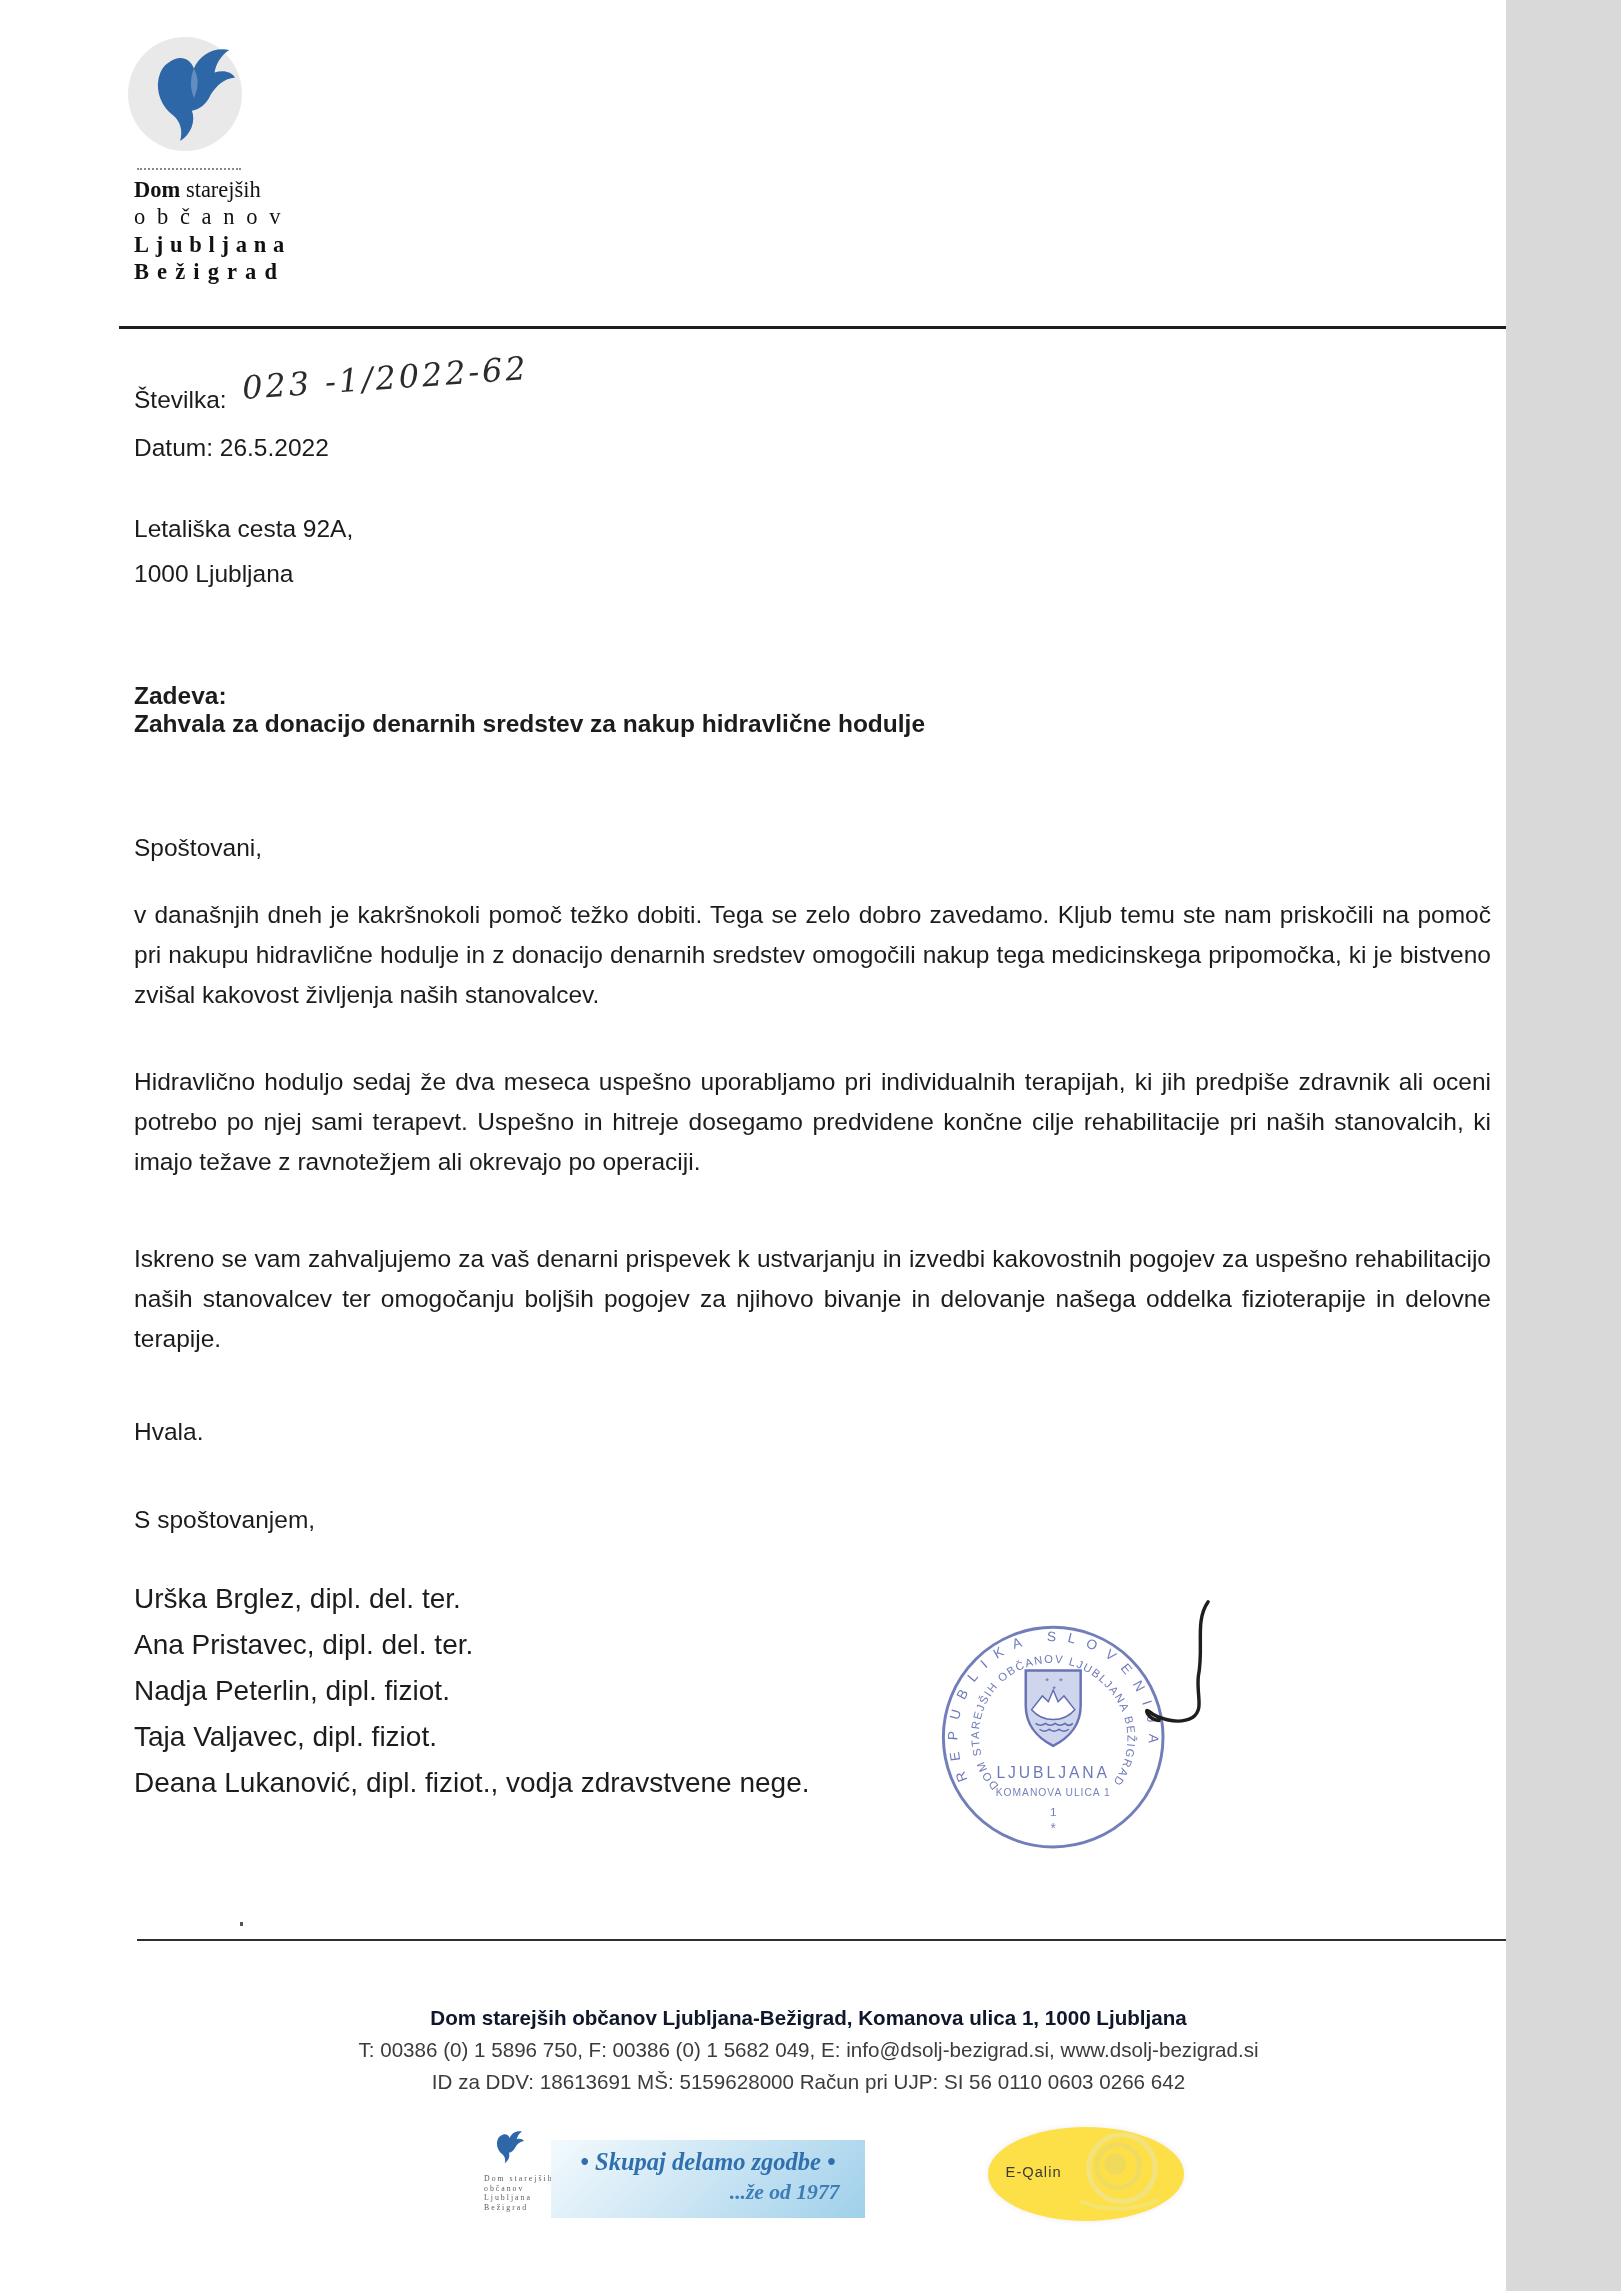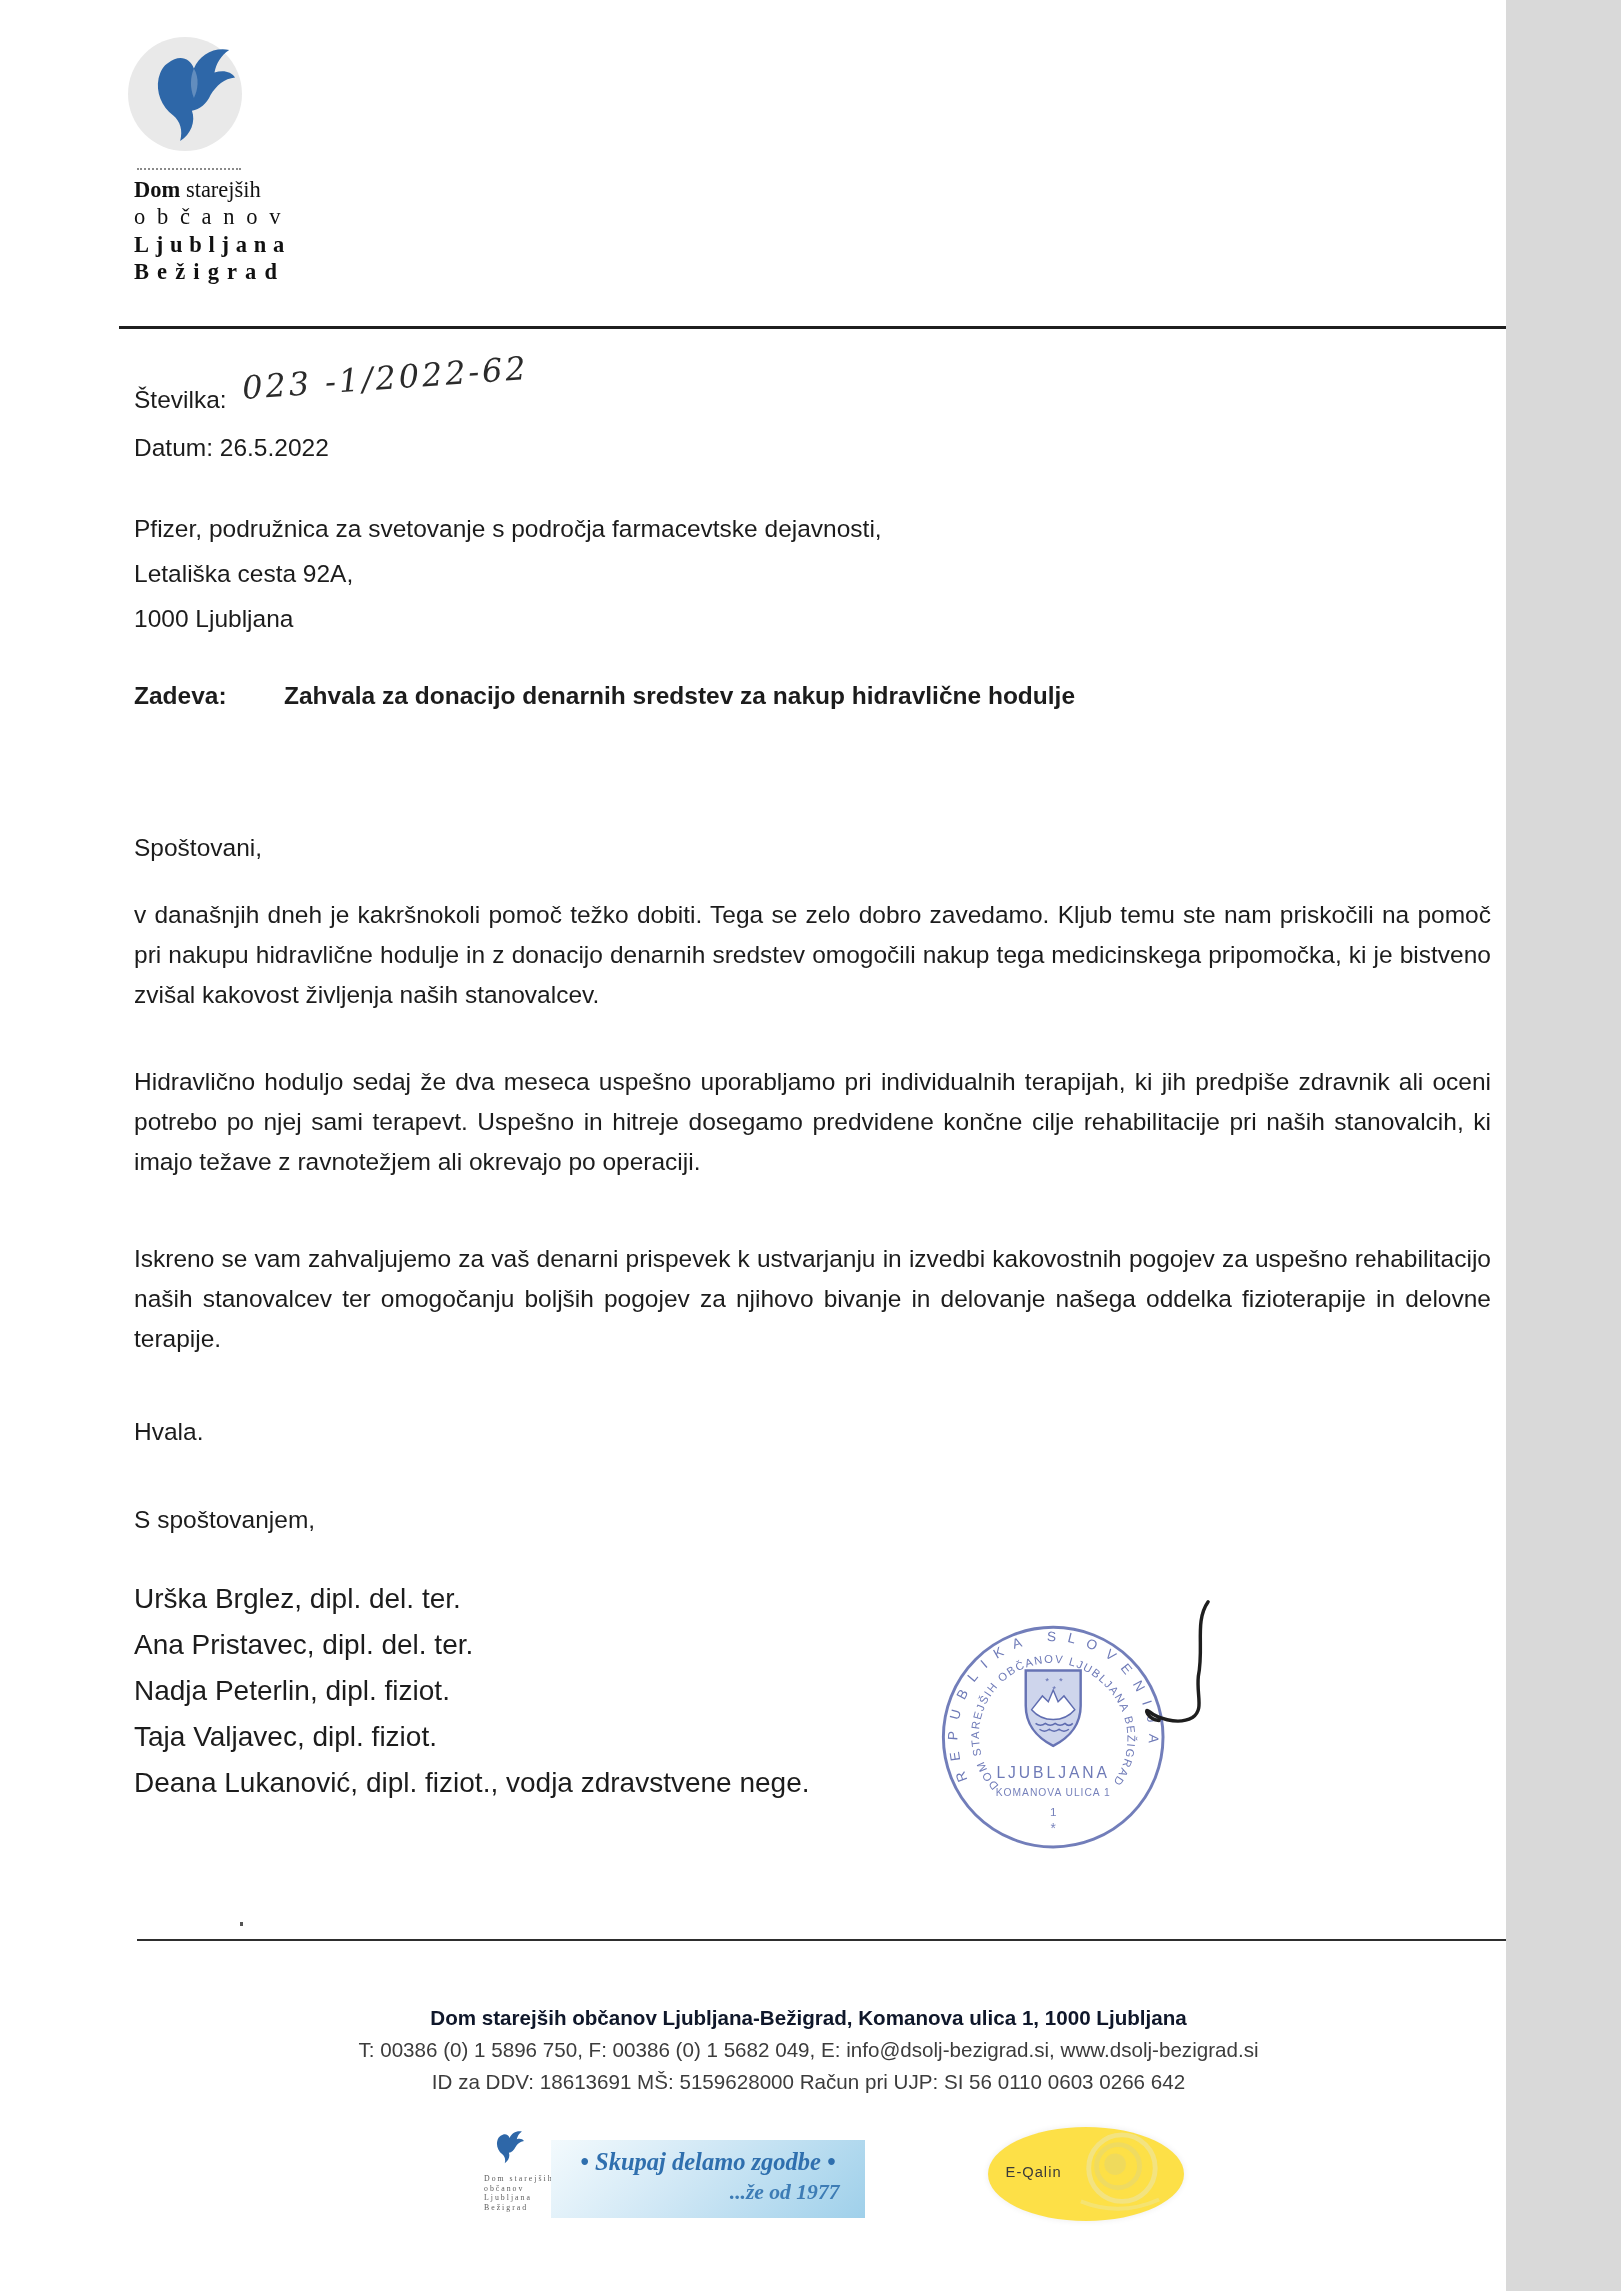--- a/index.html
+++ b/index.html
@@ -37,21 +37,21 @@
   .meta{position:absolute;left:134px;top:376px;font-size:24.5px;line-height:48px;}
   .hand{
     position:absolute;left:242px;top:359px;
     font-family:"DejaVu Serif", serif;font-style:italic;
     font-size:32px;color:#2b2b2b;letter-spacing:2.9px;
     transform:rotate(-4deg);white-space:nowrap;
   }
   
   .recipient{position:absolute;left:134px;top:506px;font-size:24.5px;line-height:45px;}
   
-  .subject-row{position:absolute;left:134px;top:682px;font-size:24.5px;font-weight:bold;display:flex;}
+  .subject-row{position:absolute;left:134px;top:682px;font-size:24.5px;font-weight:bold;display:flex;flex-direction:column;}
   .subject-label{width:150px;}
   
   .salutation{position:absolute;left:134px;top:834px;font-size:24.5px;}
   .para{position:absolute;left:134px;width:1357px;font-size:24.5px;line-height:40px;text-align:justify;}
   .p1{top:895px;}
   .p2{top:1062px;}
   .p3{top:1239px;}
   .thanks{position:absolute;left:134px;top:1418px;font-size:24.5px;}
   .closing{position:absolute;left:134px;top:1506px;font-size:24.5px;}
   .signatories{position:absolute;left:134px;top:1576px;font-size:28px;line-height:46px;}
@@ -121,21 +121,20 @@
 
   <div class="rule-top"></div>
 
   <div class="meta">
     <div>Številka:</div>
     <div>Datum: 26.5.2022</div>
   </div>
   <div class="hand">023 -1/2022-62</div>
 
   <div class="recipient">
-    <div>Pfizer, podružnica za svetovanje s področja farmacevtske dejavnosti,</div>
     <div>Letališka cesta 92A,</div>
     <div>1000 Ljubljana</div>
   </div>
 
   <div class="subject-row">
     <div class="subject-label">Zadeva:</div>
     <div>Zahvala za donacijo denarnih sredstev za nakup hidravlične hodulje</div>
   </div>
 
   <div class="salutation">Spoštovani,</div>

